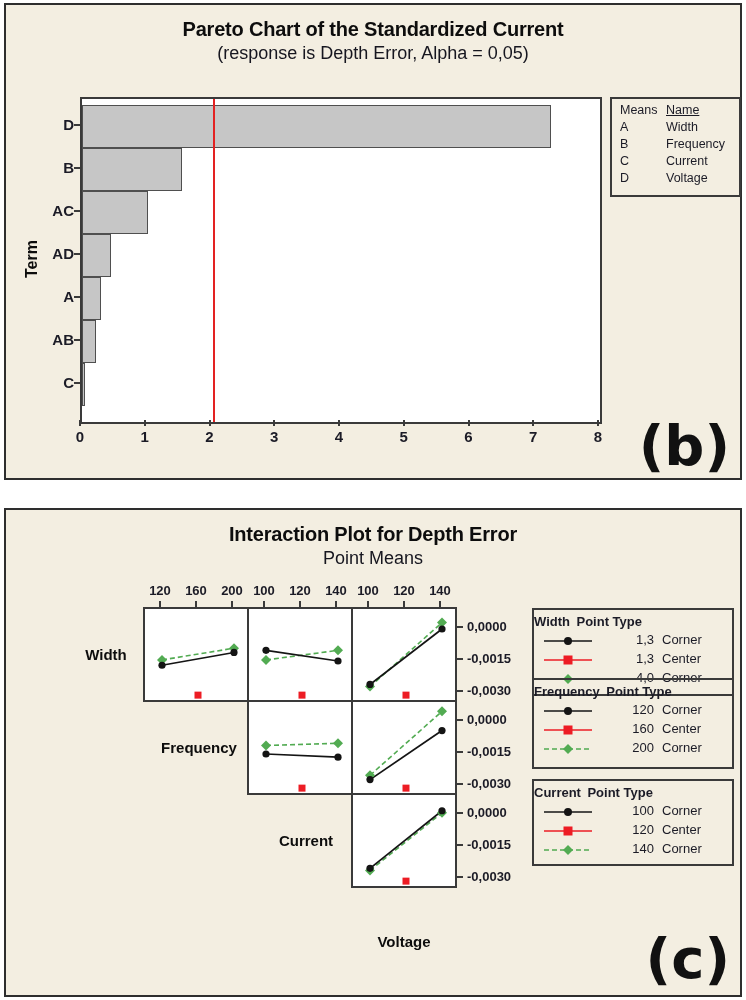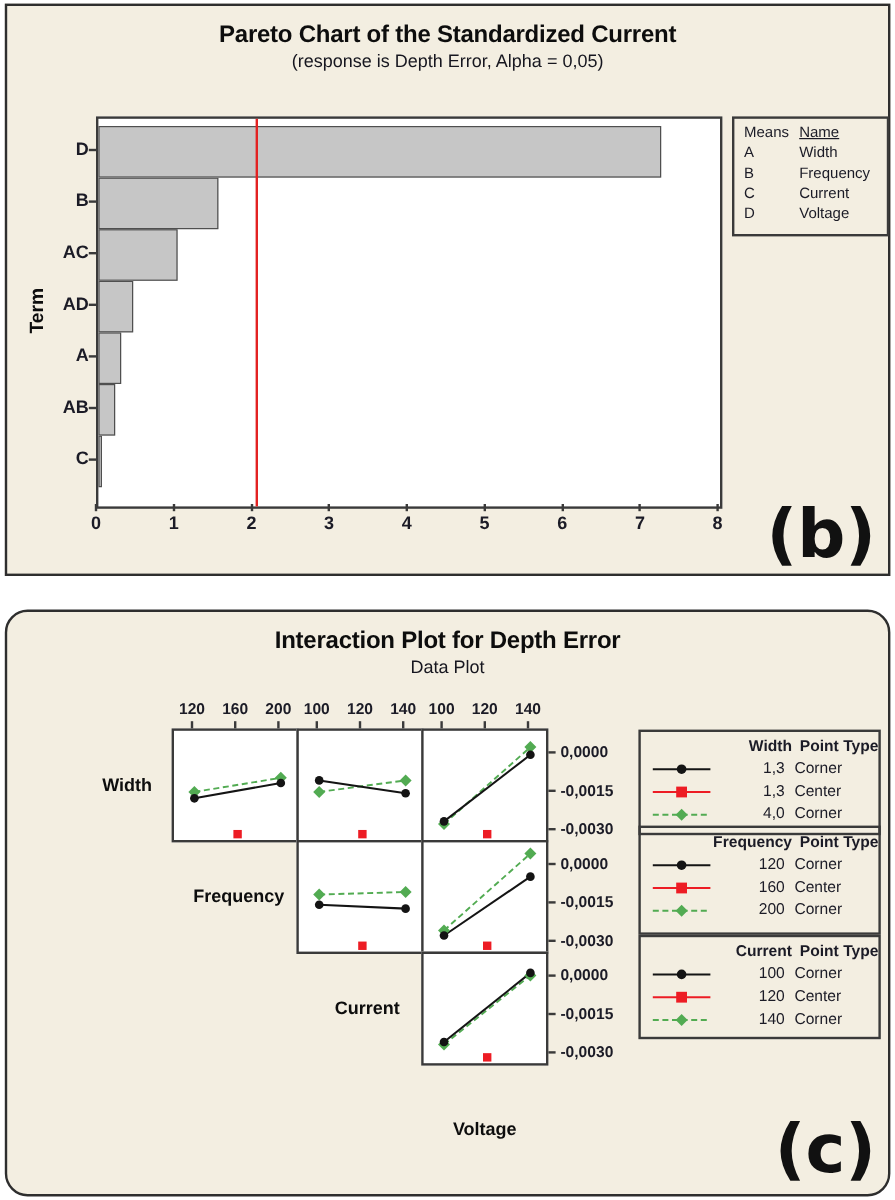--- a/index.html
+++ b/index.html
@@ -1,41 +1,41 @@
 <!DOCTYPE html>
 <html><head>
 <meta charset="utf-8">
 <style>
   html,body{margin:0;padding:0;background:#ffffff;}
   .figure{position:relative;width:746px;height:1000px;background:#ffffff;overflow:hidden;
           font-family:"Liberation Sans",sans-serif;color:#1b1b26;}
   .chart-box{position:absolute;background:#f3eee1;border:2px solid #2e2e2e;}
   .chart-title{position:absolute;left:0;width:100%;text-align:center;font-weight:bold;
                font-size:20px;color:#0d0d0d;letter-spacing:-0.2px;}
-  .chart-subtitle{position:absolute;left:0;width:100%;text-align:center;font-size:15px;color:#16161f;}
+  .chart-subtitle{position:absolute;left:0;width:100%;text-align:center;font-size:18px;color:#16161f;}
   .plot-area{position:absolute;background:#ffffff;border:2px solid #3a3a3a;}
   .bar{position:absolute;left:0;border:1px solid #4f4f4f;box-sizing:border-box;}
   .refline{position:absolute;top:0;height:100%;width:2px;}
   .ref-label{position:absolute;font-size:16px;color:#404040;text-align:center;margin-top:23px;}
   .term-label{position:absolute;text-align:right;font-size:15px;font-weight:600;}
   .ytick{position:absolute;background:#3a3a3a;}
   .xtick{position:absolute;background:#3a3a3a;}
   .xtick-label{position:absolute;text-align:center;font-size:15px;font-weight:600;}
   .axis-label{position:absolute;font-weight:bold;font-size:16px;color:#0d0d0d;text-align:center;}
   .ylabel-rot{transform:rotate(-90deg);transform-origin:center center;}
   .legend-box{position:absolute;border:2px solid #3a3a3a;}
   .lgrow{display:flex;font-size:12.5px;line-height:17px;padding-left:8px;}
   .lgc1{width:46px;}
   .lgc2{flex:1;}
   .panel{position:absolute;background:#ffffff;border:2px solid #3a3a3a;box-sizing:border-box;}
   .ptick-label{position:absolute;text-align:center;font-size:13px;font-weight:600;}
   .rtick-label{position:absolute;text-align:left;font-size:13px;font-weight:600;}
   .factor-label{position:absolute;text-align:center;font-weight:bold;font-size:15px;color:#0d0d0d;}
-  .clegend-header{position:absolute;left:0;width:100%;text-align:right;font-size:13px;font-weight:600;
-                  padding-left:26px;box-sizing:border-box;}
+  .clegend-header{position:absolute;left:0;width:100%;text-align:left;font-size:13px;font-weight:600;
+                  box-sizing:border-box;}
   .clegend-val{position:absolute;text-align:right;font-size:13px;}
   .clegend-type{position:absolute;text-align:left;font-size:13px;}
   .fig-letter{position:absolute;font-size:56px;font-weight:600;color:#111;
               font-family:"DejaVu Sans",sans-serif;line-height:1;}
 </style>
 </head>
 <body>
 
 <div class="figure">
 
@@ -111,23 +111,23 @@
       <div class="xtick" style="position: absolute; left: 396.75px; top: 415px; width: 2px; height: 6px;"></div>
       <div class="xtick-label" style="position: absolute; left: 383.75px; top: 423px; width: 28px;">5</div>
       <div class="xtick" style="position: absolute; left: 461.5px; top: 415px; width: 2px; height: 6px;"></div>
       <div class="xtick-label" style="position: absolute; left: 448.5px; top: 423px; width: 28px;">6</div>
       <div class="xtick" style="position: absolute; left: 526.25px; top: 415px; width: 2px; height: 6px;"></div>
       <div class="xtick-label" style="position: absolute; left: 513.25px; top: 423px; width: 28px;">7</div>
       <div class="xtick" style="position: absolute; left: 591px; top: 415px; width: 2px; height: 6px;"></div>
       <div class="xtick-label" style="position: absolute; left: 578px; top: 423px; width: 28px;">8</div>
     </div>
 
-  <div class="chart-box" style="left:4px;top:508px;width:734px;height:485px;border-radius:19px;">
+  <div class="chart-box" style="left:4px;top:508px;width:734px;height:485px;">
     <div class="chart-title" style="top:13px;">Interaction Plot for Depth Error</div>
-    <div class="chart-subtitle" style="top:38px;">Data Plot</div>
+    <div class="chart-subtitle" style="top:38px;">Point Means</div>
 
     <div class="factor-label" style="left:45px;top:136px;width:110px;">Width</div>
     <div class="factor-label" style="left:138px;top:229px;width:110px;">Frequency</div>
     <div class="factor-label" style="left:245px;top:322px;width:110px;">Current</div>
     <div class="factor-label" style="left:343px;top:423px;width:110px;">Voltage</div>
 
     <div>
         <div class="panel" style="position: absolute; left: 137px; top: 97px; width: 106px; height: 95px;"><svg width="102" height="91" viewBox="0 0 102 91">
             <line x1="17" y1="50.93333333333333" x2="89" y2="39.2" stroke="#52ab52" stroke-width="1.6" stroke-dasharray="5 3"></line>
             <line x1="17" y1="56.266666666666666" x2="89" y2="43.46666666666667" stroke="#141414" stroke-width="1.7"></line>
@@ -198,21 +198,21 @@
           </svg>
           <div class="clegend-val" style="position: absolute; left: 64px; top: 41px; width: 56px;">1,3</div>
           <div class="clegend-type" style="position: absolute; left: 128px; top: 41px; width: 62px;">Center</div>
           <svg width="52" height="14" style="position:absolute;left:8px;top:62px;">
             <line x1="2" y1="7" x2="50" y2="7" stroke="#52ab52" stroke-width="1.6" stroke-dasharray="5 3"></line>
             <path d="M 26 2 L 31 7 L 26 12 L 21 7 Z" fill="#52ab52"></path>
           </svg>
           <div class="clegend-val" style="position: absolute; left: 64px; top: 60px; width: 56px;">4,0</div>
           <div class="clegend-type" style="position: absolute; left: 128px; top: 60px; width: 62px;">Corner</div>
         </div>
-        <div class="legend-box" style="position: absolute; left: 526px; top: 178px; width: 198px; height: 87px;">
+        <div class="legend-box" style="position: absolute; left: 526px; top: 168px; width: 198px; height: 87px;">
           <div class="clegend-header" style="position: absolute; top: 4px;">Frequency Point Type</div>
           <svg width="52" height="14" style="position:absolute;left:8px;top:24px;">
             <line x1="2" y1="7" x2="50" y2="7" stroke="#141414" stroke-width="1.7"></line>
             <circle cx="26" cy="7" r="4" fill="#141414"></circle>
           </svg>
           <div class="clegend-val" style="position: absolute; left: 64px; top: 22px; width: 56px;">120</div>
           <div class="clegend-type" style="position: absolute; left: 128px; top: 22px; width: 62px;">Corner</div>
           <svg width="52" height="14" style="position:absolute;left:8px;top:43px;">
             <line x1="2" y1="7" x2="50" y2="7" stroke="#ed1c24" stroke-width="1.7"></line>
             <rect x="21.5" y="2.5" width="9" height="9" fill="#ed1c24"></rect>

